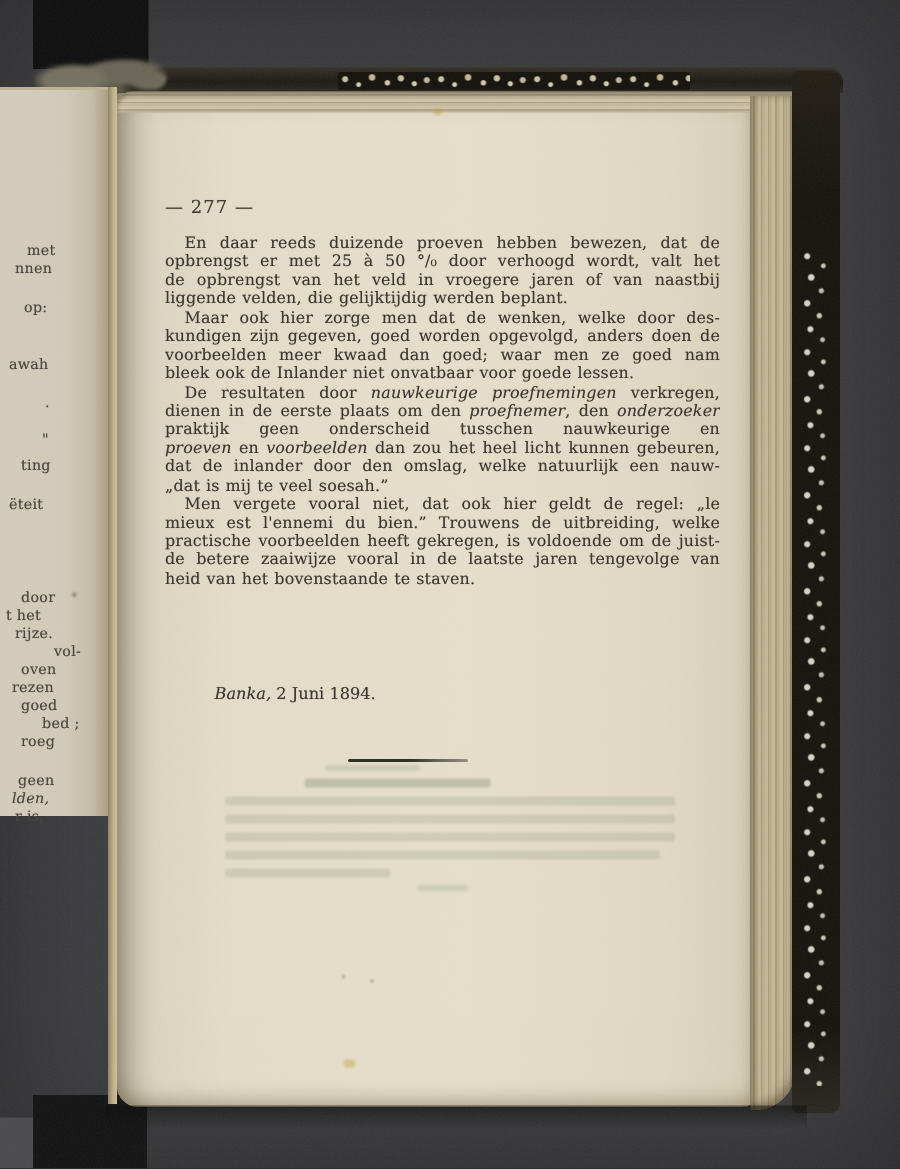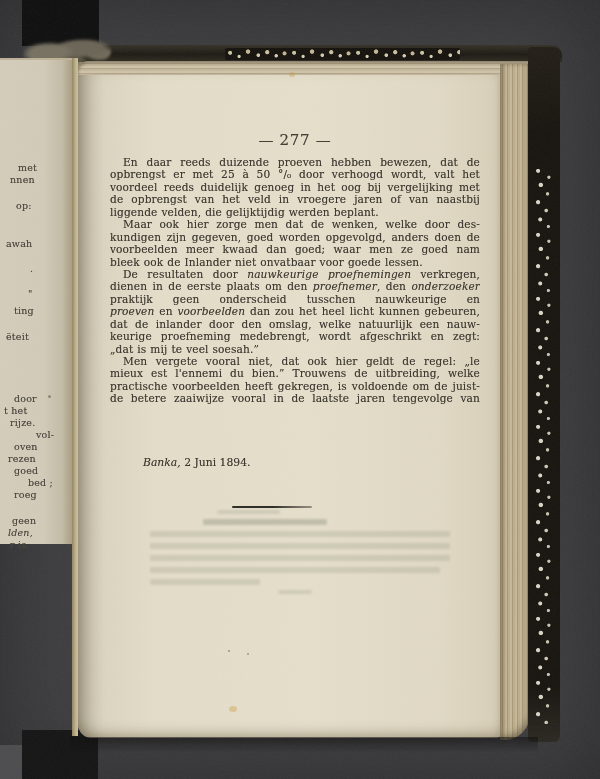--- a/index.html
+++ b/index.html
@@ -82,22 +82,22 @@
         radial-gradient(circle at 30% 55%, #d9d2c4 0 1.7px, transparent 2.5px),
         radial-gradient(circle at 60% 68%, #cfc6b4 0 1.4px, transparent 2.2px),
         radial-gradient(circle at 38% 82%, #d9d2c4 0 1.6px, transparent 2.4px),
         radial-gradient(circle at 68% 93%, #c8bfae 0 1.2px, transparent 2px);
       background-size:27px 64px;}
 
   .page-bottom-shadow{position:absolute;left:70px;top:737px;width:468px;height:16px;
       background:linear-gradient(180deg,rgba(10,10,10,0.55),rgba(10,10,10,0));}
 
   
-  .page-number{position:absolute;left:32px;top:69px;width:370px;text-align:center;
-      font-size:15px;color:#3f3a31;letter-spacing:0.7px;
+  .page-number{position:absolute;left:32px;top:69px;width:370px;
+      font-size:12px;color:#3f3a31;letter-spacing:0.7px;
       text-shadow:0 0 0.5px rgba(63,58,49,0.5);}
   .body-text{position:absolute;left:32px;top:94px;width:370px;color:#38332b;
       font-size:10.6px;letter-spacing:0.12px;word-spacing:0.5px;
       text-shadow:0 0 0.5px rgba(56,51,43,0.45);}
   .body-text .line{height:12.45px;line-height:12.45px;text-align:justify;text-align-last:justify;overflow:hidden;}
   .body-text .line.indent{padding-left:13px;}
   .body-text .line.last{text-align-last:left;}
   .signature{position:absolute;left:65px;top:394px;font-size:10.8px;color:#38332b;
       text-shadow:0 0 0.5px rgba(56,51,43,0.45);}
   .rule{position:absolute;left:154px;top:444px;width:80px;height:2px;border-radius:1px;
@@ -148,38 +148,37 @@
       <div class="frag" style="left: 10px; top: 480px;">r is,</div>
     </div>
   <div class="gutter-fold"></div>
 
   <div class="main-page">
     <div class="page-number">— 277 —</div>
 
     <div class="body-text">
         <div class="line indent"><span>En daar reeds duizende proeven hebben bewezen, dat de</span></div>
         <div class="line"><span>opbrengst er met 25 à 50 °/₀ door verhoogd wordt, valt het</span></div>
-        <div class="line"><span>voordeel reeds duidelijk genoeg in het oog bij vergelijking met</span></div>
         <div class="line"><span>de opbrengst van het veld in vroegere jaren of van naastbij</span></div>
         <div class="line last"><span>liggende velden, die gelijktijdig werden beplant.</span></div>
         <div class="line indent"><span>Maar ook hier zorge men dat de wenken, welke door des-</span></div>
         <div class="line"><span>kundigen zijn gegeven, goed worden opgevolgd, anders doen de</span></div>
         <div class="line"><span>voorbeelden meer kwaad dan goed; waar men ze goed nam</span></div>
         <div class="line last"><span>bleek ook de Inlander niet onvatbaar voor goede lessen.</span></div>
         <div class="line indent"><span>De resultaten door </span><span class="it">nauwkeurige proefnemingen</span><span> verkregen,</span></div>
         <div class="line"><span>dienen in de eerste plaats om den </span><span class="it">proefnemer</span><span>, den </span><span class="it">onderzoeker</span></div>
         <div class="line"><span>praktijk geen onderscheid tusschen nauwkeurige en beredeneerde</span></div>
         <div class="line"><span class="it">proeven</span><span> en </span><span class="it">voorbeelden</span><span> dan zou het heel licht kunnen gebeuren,</span></div>
         <div class="line"><span>dat de inlander door den omslag, welke natuurlijk een nauw-</span></div>
-        <div class="line"><span>keurige proefneming medebrengt, wordt afgeschrikt en zegt:</span></div>
         <div class="line last"><span>„dat is mij te veel soesah.”</span></div>
         <div class="line indent"><span>Men vergete vooral niet, dat ook hier geldt de regel: „le</span></div>
         <div class="line"><span>mieux est l'ennemi du bien.” Trouwens de uitbreiding, welke</span></div>
         <div class="line"><span>practische voorbeelden heeft gekregen, is voldoende om de juist-</span></div>
         <div class="line"><span>de betere zaaiwijze vooral in de laatste jaren tengevolge van</span></div>
+        <div class="line last"><span>heid van het bovenstaande te staven.</span></div>
       </div>
 
     <div class="signature">
       <span class="it">Banka,</span><span> 2 Juni 1894.</span>
     </div>
 
     <div class="rule"></div>
 
     <div>
       <div class="st" style="left:139px;top:448px;width:63px;height:4px;"></div>

